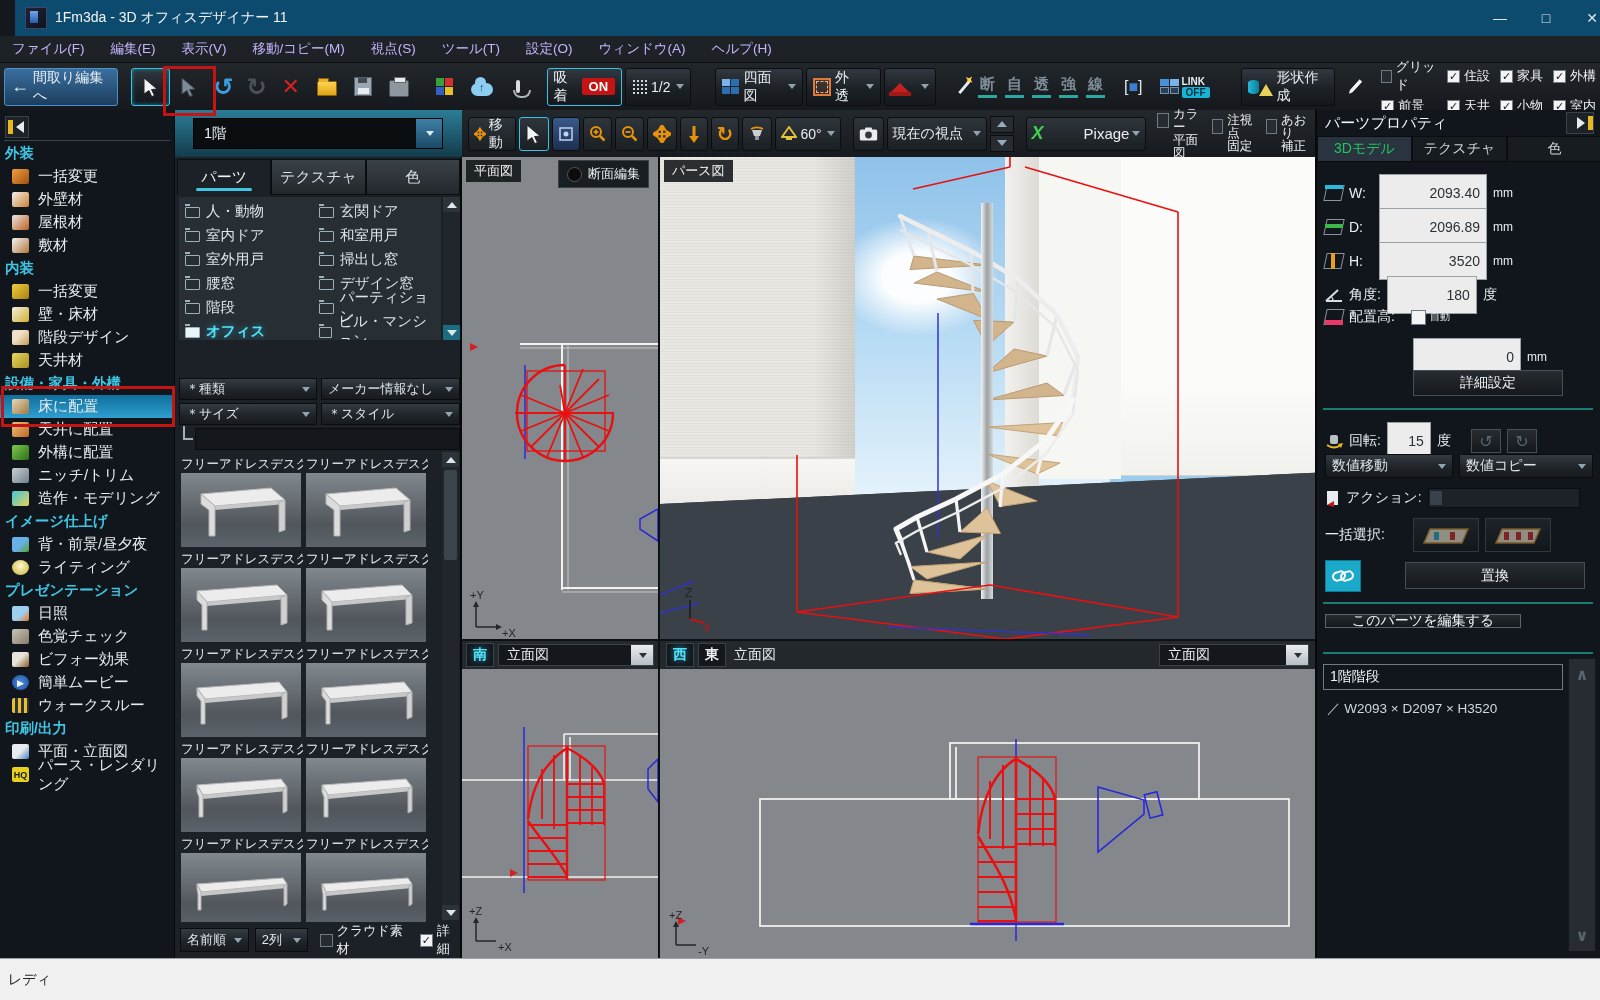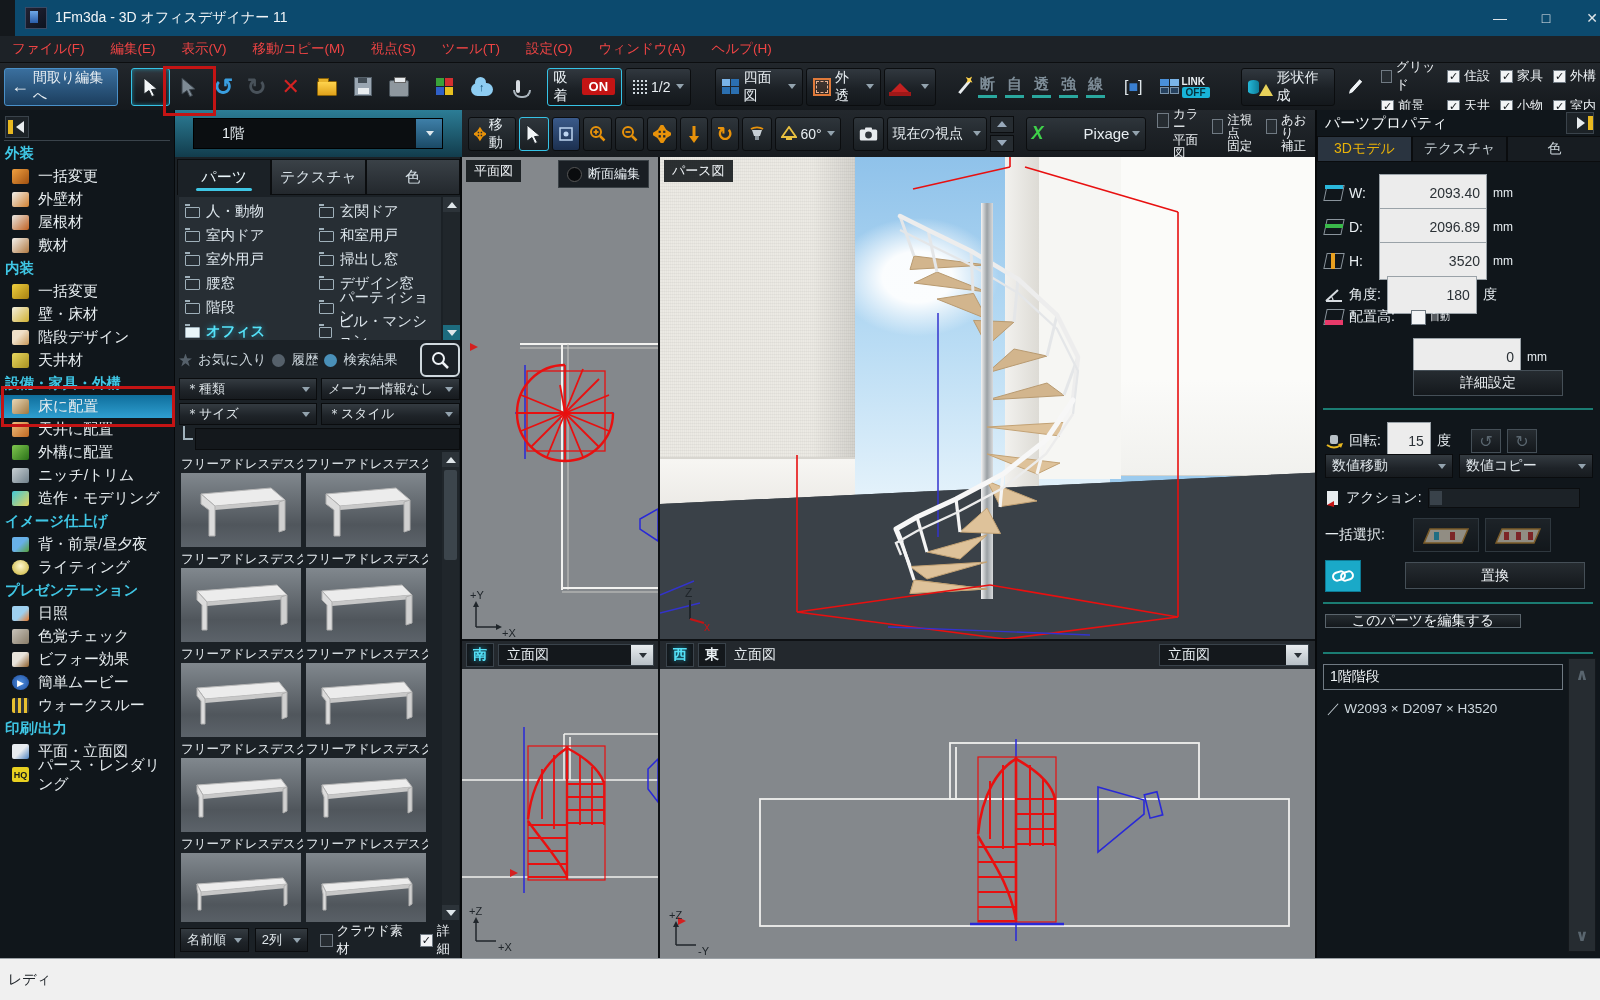--- a/index.html
+++ b/index.html
@@ -9,21 +9,21 @@
   .abs{position:absolute;}
 
   
   #titlebar{left:15px;top:0;width:1600px;height:36px;background:#0c4a6e;display:flex;align-items:center;}
   #appicon{width:20px;height:20px;margin:0 8px 0 10px;background:linear-gradient(135deg,#223,#0d1320);border:1px solid #3a4a66;position:relative;}
   #appicon::after{content:"";position:absolute;left:4px;top:3px;width:8px;height:12px;background:linear-gradient(#6fa8e8,#2a5ca8);}
   #title-text{font-size:14px;color:#f2f5f7;}
   #wincontrols{margin-left:auto;display:flex;height:36px;}
   .winbtn{width:46px;height:36px;display:flex;align-items:center;justify-content:center;color:#dfe4e8;font-size:14px;}
   #menubar{left:0;top:36px;width:1600px;height:27px;background:#1d2227;display:flex;align-items:center;gap:26px;padding-left:12px;box-sizing:border-box;border-bottom:1px solid #0c0e10;}
-  .menu-item{font-size:13.5px;color:#ef4444;text-align:right;}
+  .menu-item{font-size:13.5px;color:#c4b5fd;text-align:right;}
 
   
   #toolbar{left:0;top:63px;width:1600px;height:47px;background:linear-gradient(#22272c,#15191d);display:flex;align-items:center;padding:0 4px;box-sizing:border-box;gap:3px;}
   .tb{height:38px;display:flex;align-items:center;gap:4px;padding:0 6px;background:linear-gradient(#31383f,#1c2126 55%,#14181c);border:1px solid #0b0d0f;border-radius:3px;color:#e8eef2;font-size:14px;box-sizing:border-box;}
   .tb.flat{background:transparent;border-color:transparent;}
   .tb.sel{border:1px solid #36c3e6;box-shadow:0 0 4px #1d7f99 inset;}
   .sp{width:8px;}
   .ddarrow{width:0;height:0;border-left:4px solid transparent;border-right:4px solid transparent;border-top:5px solid #93a3ae;margin-left:2px;}
   
   .i-cursor{width:18px;height:20px;}
@@ -69,21 +69,21 @@
   #sb-collapse .tri{width:0;height:0;border-top:6px solid transparent;border-bottom:6px solid transparent;border-right:8px solid #e8ecef;margin-left:3px;}
   #sb-list{position:absolute;left:0;top:32px;width:175px;}
   .sb-sec{height:23px;line-height:23px;padding-left:5px;color:#3fc6e4;font-size:14.5px;font-weight:bold;}
   .sb-item{height:23px;display:flex;align-items:center;gap:9px;padding-left:12px;font-size:15px;color:#e6ecef;}
   .sb-item.sel{background:linear-gradient(#0f6e9c,#2f9fd0);}
   .si{width:17px;height:15px;border-radius:2px;flex:none;}
 
   
   #parts{left:175px;top:110px;width:287px;height:848px;background:#1b2126;border-right:2px solid #07090b;box-sizing:border-box;}
   #floor-strip{position:absolute;left:0;top:0;width:287px;height:47px;background:linear-gradient(#2c7d96,#123c4c);}
-  #floor-sel{position:absolute;left:18px;top:8px;width:250px;height:31px;background:#0b0e11;border:1px solid #000;display:flex;align-items:center;padding-left:28px;box-sizing:border-box;font-size:14.5px;}
+  #floor-sel{position:absolute;left:18px;top:8px;width:250px;height:31px;background:#0b0e11;border:1px solid #000;display:flex;align-items:center;padding-left:10px;box-sizing:border-box;font-size:14.5px;}
   #floor-sel .dbtn{margin-left:auto;width:26px;height:29px;background:linear-gradient(#3e7fa8,#1b4a66);display:flex;align-items:center;justify-content:center;}
   #ptabs{position:absolute;left:2px;top:49px;width:283px;height:36px;display:flex;}
   .ptab{flex:1;display:flex;align-items:center;justify-content:center;font-size:15px;color:#d8e2e8;background:linear-gradient(#3a4147,#23282d);border:1px solid #0b0d0f;box-sizing:border-box;}
   .ptab.active{background:#1b2126;border-bottom:none;position:relative;color:#eaf6fa;}
   .ptab.active::after{content:"";position:absolute;left:18px;right:18px;bottom:4px;height:3px;background:#3fc6e4;border-radius:2px;}
   #pcats{position:absolute;left:4px;top:87px;width:262px;height:143px;background:#272e34;overflow:hidden;}
   .pcat{position:absolute;display:flex;align-items:center;gap:6px;font-size:14.5px;color:#dde6ec;height:24px;}
   .pcat .fold{width:13px;height:9px;border:1px solid #9fb0ba;border-radius:1px;position:relative;margin-top:2px;}
   .pcat .fold::before{content:"";position:absolute;left:-1px;top:-4px;width:5px;height:2px;background:#9fb0ba;}
   .pcat.sel{color:#55e2f8;font-weight:bold;text-shadow:0 0 6px #1d98b5;}
@@ -143,21 +143,21 @@
   #floor{left:0;top:0;width:655px;height:482px;background-color:#3d444b;background-image:linear-gradient(180deg,#596067 0,#454c53 22%,#3a4148 55%),repeating-linear-gradient(112deg,rgba(255,255,255,.07) 0 1px,transparent 1px 6px),repeating-linear-gradient(112deg,rgba(0,0,0,.14) 0 2px,transparent 2px 9px);clip-path:polygon(0 72%,100% 65.5%,100% 100%,0 100%);}
 
   
   #rpanel{left:1315px;top:110px;width:285px;height:848px;background:#10161b;border-left:2px solid #07090b;box-sizing:border-box;}
   #rp-head{position:absolute;left:0;top:0;width:285px;height:26px;display:flex;align-items:center;padding:0 8px;box-sizing:border-box;font-size:15px;color:#f2f6f8;}
   #rp-collapse{margin-left:auto;width:26px;height:20px;background:#1c2227;border:1px solid #3a434b;display:flex;align-items:center;justify-content:flex-end;}
   #rp-collapse .tri{width:0;height:0;border-top:6px solid transparent;border-bottom:6px solid transparent;border-left:8px solid #e8ecef;margin-right:3px;}
   #rp-collapse .bar{width:5px;height:14px;background:#e8b820;}
   #rp-tabs{position:absolute;left:0;top:26px;width:285px;height:26px;display:flex;}
   .rtab{flex:1;display:flex;align-items:center;justify-content:center;font-size:14px;color:#cbd5da;background:#171c21;border:1px solid #0a0c0e;box-sizing:border-box;}
-  .rtab.active{background:#2a3440;color:#eab308;}
+  .rtab.active{background:#2a3440;color:#22c55e;}
   .prow{position:absolute;left:8px;display:flex;align-items:center;gap:6px;font-size:14px;color:#e8eef2;}
   .pinput{background:#ececec;border:1px solid #9aa2a8;color:#2b3136;font-size:14px;text-align:right;padding:1px 6px;box-sizing:border-box;height:38px;line-height:20px;}
   .dim-ic{width:18px;height:16px;position:relative;}
   .dim-ic::before{content:"";position:absolute;inset:0;border:1.5px solid #8a949c;transform:skewX(-12deg);}
   .dim-ic.w::after,.dim-ic.d::after,.dim-ic.h::after,.dim-ic.ph::after{content:"";position:absolute;}
   .dim-ic.w::after{left:0;top:0;width:100%;height:4px;background:#2ab8dc;}
   .dim-ic.d::after{left:0;top:5px;width:100%;height:4px;background:#3ab84a;}
   .dim-ic.h::after{left:6px;top:0;width:4px;height:100%;background:#e8a020;}
   .dim-ic.ph::after{left:0;bottom:0;width:100%;height:5px;background:#e83a6a;}
   .rbtn{background:linear-gradient(#262c31,#14181c);border:1px solid #454f57;color:#eef2f5;font-size:14px;display:flex;align-items:center;justify-content:center;box-sizing:border-box;}
@@ -520,34 +520,20 @@
         </div>
 
     </div>
     <div id="pcat-scroll">
       <div class="scr-btn" style="top:0;">
           <div class="tri-up"></div>
         </div>
       <div class="scr-btn" style="bottom:0;background:#1d6b7e;">
           <div class="tri-dn"></div>
         </div>
-    </div>
-    <div id="pfilters">
-      <span class="filt-ic" style="clip-path:polygon(50% 0,63% 37%,100% 38%,70% 60%,82% 100%,50% 75%,18% 100%,30% 60%,0 38%,37% 37%);"></span>
-      <span>お気に入り</span>
-      <span class="filt-ic" style="border-radius:50%;"></span>
-      <span>履歴</span>
-      <span class="filt-ic" style="border-radius:50%;background:#4a90b8;"></span>
-      <span>検索結果</span>
-      <div id="psearch-btn">
-        <svg width="20" height="20" viewBox="0 0 20 20">
-            <circle cx="8.5" cy="8.5" r="5.5" fill="none" stroke="#eef2f5" stroke-width="2"></circle>
-            <line x1="12.5" y1="12.5" x2="18" y2="18" stroke="#eef2f5" stroke-width="2.5"></line>
-          </svg>
-      </div>
     </div>
     <div class="dsel" id="psel1">
         <span>＊種類</span>
         <div class="ddarrow"></div>
       </div>
     <div class="dsel" id="psel2">
         <span>メーカー情報なし</span>
         <div class="ddarrow"></div>
       </div>
     <div class="dsel" id="psel3">

